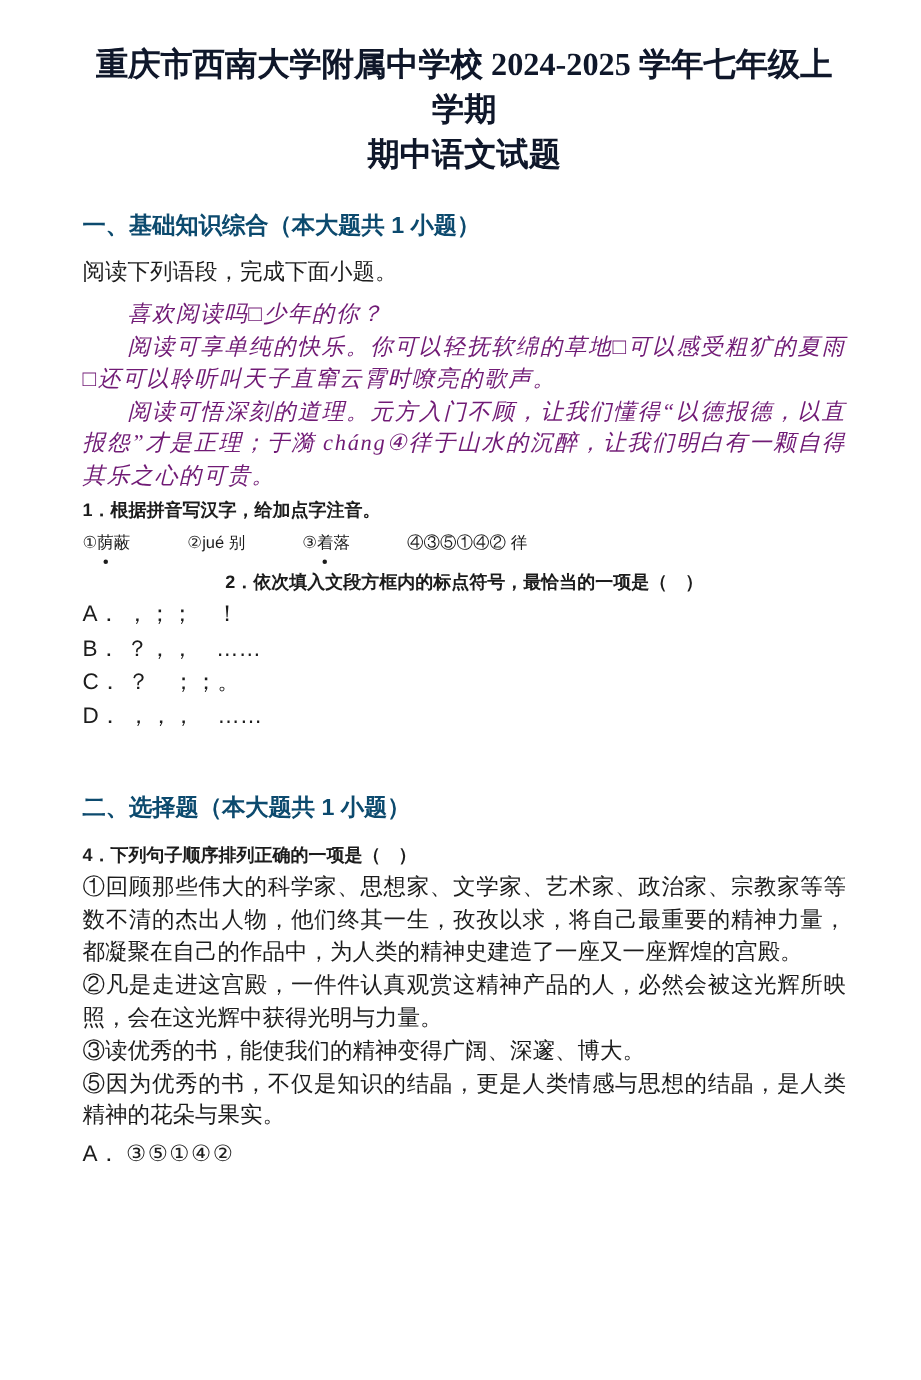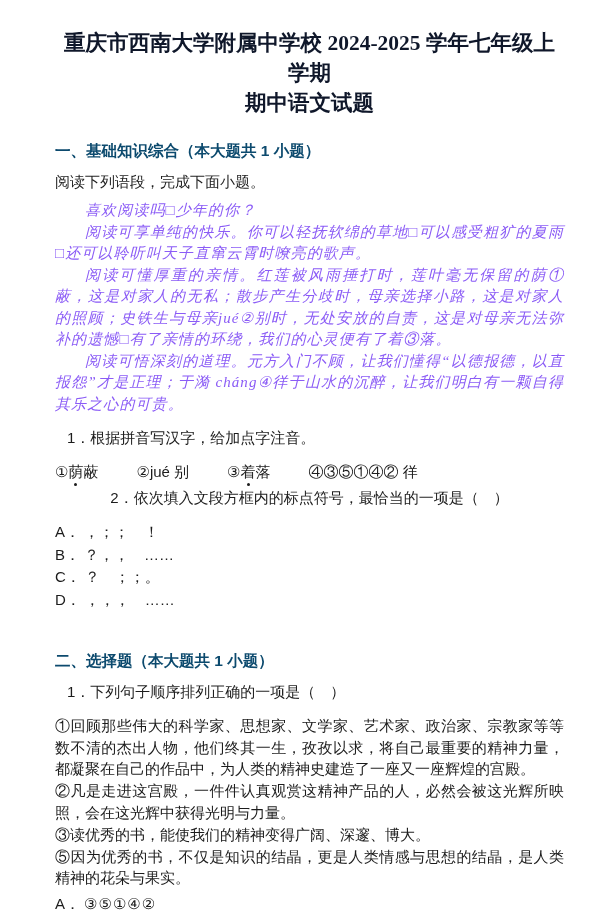--- a/index.html
+++ b/index.html
@@ -46,33 +46,34 @@
   }
   .passage p {
     font-family: "Liberation Serif", serif;
     font-style: italic;
     font-size: 15px;
     line-height: 21.5px;
     letter-spacing: 1.1px;
     text-indent: 2em;
     text-align: justify;
     margin: 0;
-    color: #8b5cf6;
+    color: #701a75;
   }
   .q-label {
-    font-size: 15px;
+    font-size: 12px;
     line-height: 22px;
-    margin: 12px;
+    margin: 0;
+    font-weight: bold;
   }
   .q2-label { margin-top: 4px; text-align: center; }
   .q3-label { margin-top: 8px; }
   .pinyin-row {
     display: flex;
     gap: 38px;
-    font-size: 15px;
+    font-size: 11px;
     line-height: 22px;
   }
   .dot-below { position: relative; display: inline-block; }
   .dot-below::after {
     content: "";
     position: absolute;
     left: 50%;
     bottom: -3px;
     width: 3px;
     height: 3px;
@@ -105,21 +106,20 @@
     <span>期中语文试题</span>
   </h1>
 
   <h2 class="sec-header">一、基础知识综合（本大题共 1 小题）</h2>
 
   <p class="intro">阅读下列语段，完成下面小题。</p>
 
   <div class="passage">
     <p>喜欢阅读吗□少年的你？</p>
     <p>阅读可享单纯的快乐。你可以轻抚软绵的草地□可以感受粗犷的夏雨□还可以聆听叫天子直窜云霄时嘹亮的歌声。</p>
-    <p>阅读可懂厚重的亲情。红莲被风雨捶打时，莲叶毫无保留的荫①蔽，这是对家人的无私；散步产生分歧时，母亲选择小路，这是对家人的照顾；史铁生与母亲jué②别时，无处安放的自责，这是对母亲无法弥补的遗憾□有了亲情的环绕，我们的心灵便有了着③落。</p>
     <p>阅读可悟深刻的道理。元方入门不顾，让我们懂得“以德报德，以直报怨”才是正理；于漪 cháng④徉于山水的沉醉，让我们明白有一颗自得其乐之心的可贵。</p>
   </div>
 
   <p class="q-label">1．根据拼音写汉字，给加点字注音。</p>
 
   <div class="pinyin-row">
     <span><span>①</span><span></span><span class="dot-below">荫</span><span>蔽</span></span>
     <span><span>②</span><span>jué </span><span>别</span></span>
     <span><span>③</span><span></span><span class="dot-below">着</span><span>落</span></span>
     <span><span>④</span><span>③⑤①④② </span><span>徉</span></span>
@@ -129,21 +129,21 @@
 
   <div>
     <div class="option-row"><span class="option-letter">A．</span><span>，；；　！</span></div>
     <div class="option-row"><span class="option-letter">B．</span><span>？，，　……</span></div>
     <div class="option-row"><span class="option-letter">C．</span><span>？　；；。</span></div>
     <div class="option-row"><span class="option-letter">D．</span><span>，，，　……</span></div>
   </div>
 
   <h2 class="sec-header sec2-header">二、选择题（本大题共 1 小题）</h2>
 
-  <p class="q-label q3-label">1．下列句子顺序排列正确的一项是（　）</p>
+  <p class="q-label q3-label">4．下列句子顺序排列正确的一项是（　）</p>
 
   <div class="sentences">
     <p>①回顾那些伟大的科学家、思想家、文学家、艺术家、政治家、宗教家等等数不清的杰出人物，他们终其一生，孜孜以求，将自己最重要的精神力量，都凝聚在自己的作品中，为人类的精神史建造了一座又一座辉煌的宫殿。</p>
     <p>②凡是走进这宫殿，一件件认真观赏这精神产品的人，必然会被这光辉所映照，会在这光辉中获得光明与力量。</p>
     <p>③读优秀的书，能使我们的精神变得广阔、深邃、博大。</p>
     <p>⑤因为优秀的书，不仅是知识的结晶，更是人类情感与思想的结晶，是人类精神的花朵与果实。</p>
   </div>
 
   <div class="q3-options">
     <div class="option-row"><span class="option-letter">A．</span><span class="circled-seq">③⑤①④②</span></div>

